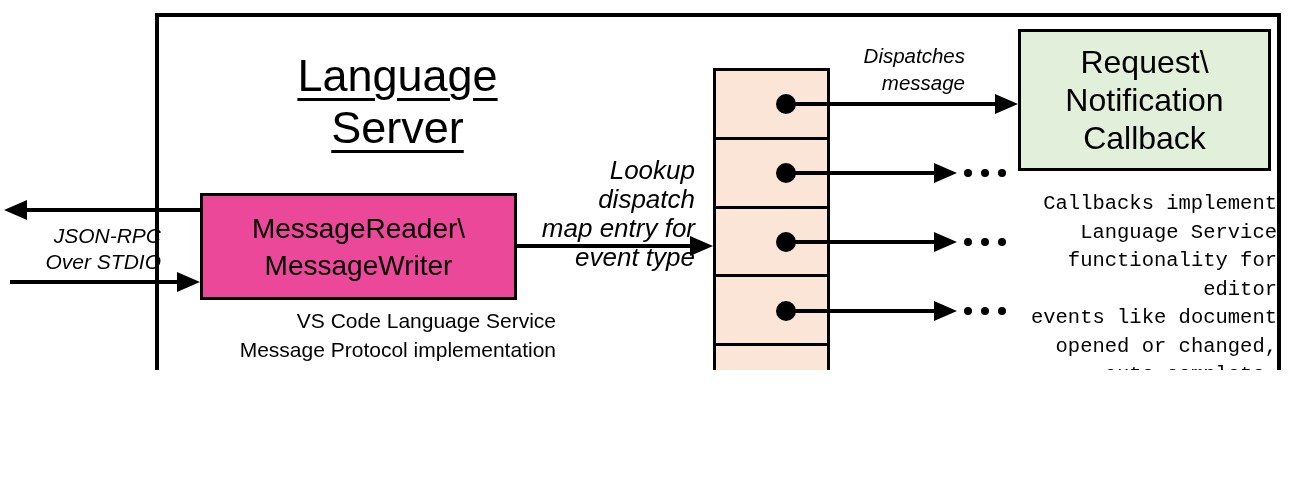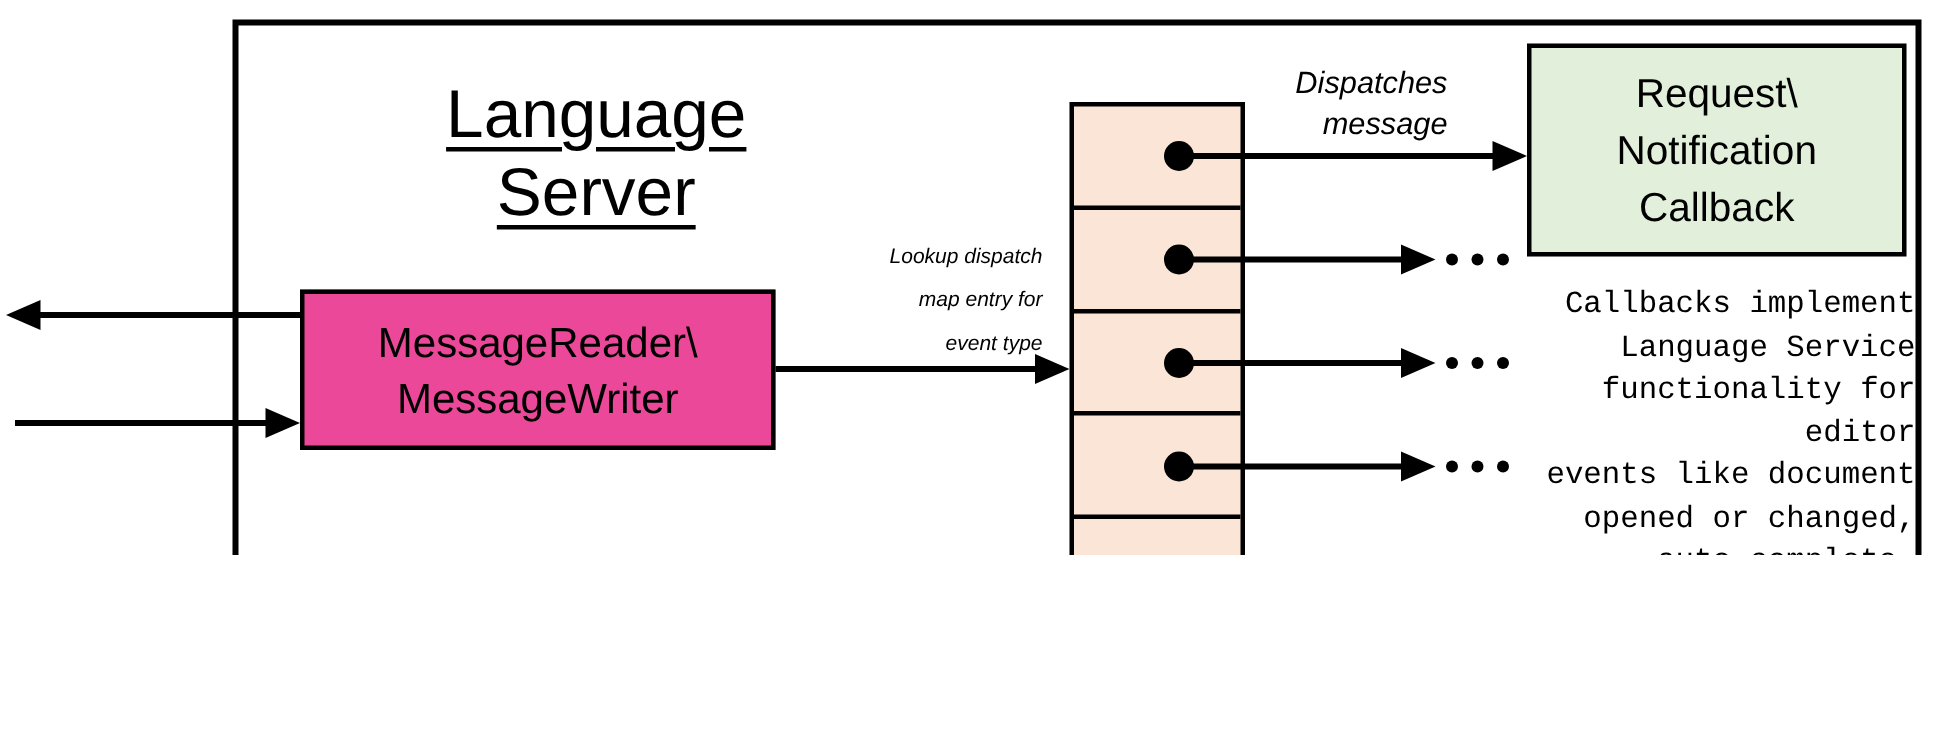--- a/index.html
+++ b/index.html
@@ -62,21 +62,21 @@
     display: flex; align-items: center; justify-content: center;
     font-size: 28px; line-height: 37px; text-align: center;
   }
   .reader-caption {
     left: 196px; top: 306px; width: 360px;
     font-size: 21px; line-height: 29px;
   }
 
   .lookup-label {
     left: 515px; top: 156px; width: 180px;
-    font-size: 14px; line-height: 29px;
+    font-size: 26px; line-height: 29px;
   }
 
   .dispatch-map {
     left: 713px; top: 68px; width: 117px; height: 347px;
     background: #fbe5d6;
     border: 3px solid #000;
     display: flex; flex-direction: column;
   }
   .dispatch-cell { flex: 1; }
   .dispatch-cell + .dispatch-cell { border-top: 3px solid #000; }
@@ -98,21 +98,21 @@
   .dispatches-label {
     left: 825px; top: 42px; width: 140px;
     font-size: 20.5px; line-height: 27px;
   }
 
   .callback-box {
     left: 1018px; top: 29px; width: 253px; height: 142px;
     background: #e2efda;
     border: 3px solid #000;
     display: flex; align-items: center; justify-content: center;
-    font-size: 27px; line-height: 38px; text-align: center;
+    font-size: 32px; line-height: 38px; text-align: center;
   }
   .callback-caption {
     left: 1022px; top: 190px; width: 255px;
     font-size: 20.5px; line-height: 28.5px; font-family: Liberation Mono, monospace;
   }
 
   .map-caption {
     left: 652px; top: 424px; width: 245px;
     font-size: 20px; line-height: 27px;
   }
@@ -125,25 +125,29 @@
   <div class="abs outer-box"></div>
 
   <div class="abs title">Language Server</div>
 
   <div class="head-left" style="left:4px; top:200px;"></div>
   <div class="hline" style="left:24px; top:208px; width:176px;"></div>
 
   <div class="hline" style="left:10px; top:280px; width:170px;"></div>
   <div class="head-right" style="left:177px; top:272px;"></div>
 
+  <div class="abs jsonrpc-label ml center italic">JSON-RPC
+Over STDIO</div>
 
   <div class="abs reader-box">
     <div class="ml">MessageReader\
 MessageWriter</div>
   </div>
+  <div class="abs reader-caption ml center">VS Code Language Service
+Message Protocol implementation</div>
 
   <div class="hline" style="left:517px; top:244px; width:176px;"></div>
   <div class="head-right" style="left:690px; top:236px;"></div>
   <div class="abs lookup-label ml center italic">Lookup dispatch
 map entry for
 event type</div>
 
   <div class="abs dispatch-map">
     <div class="dispatch-cell"></div>
     <div class="dispatch-cell"></div>

